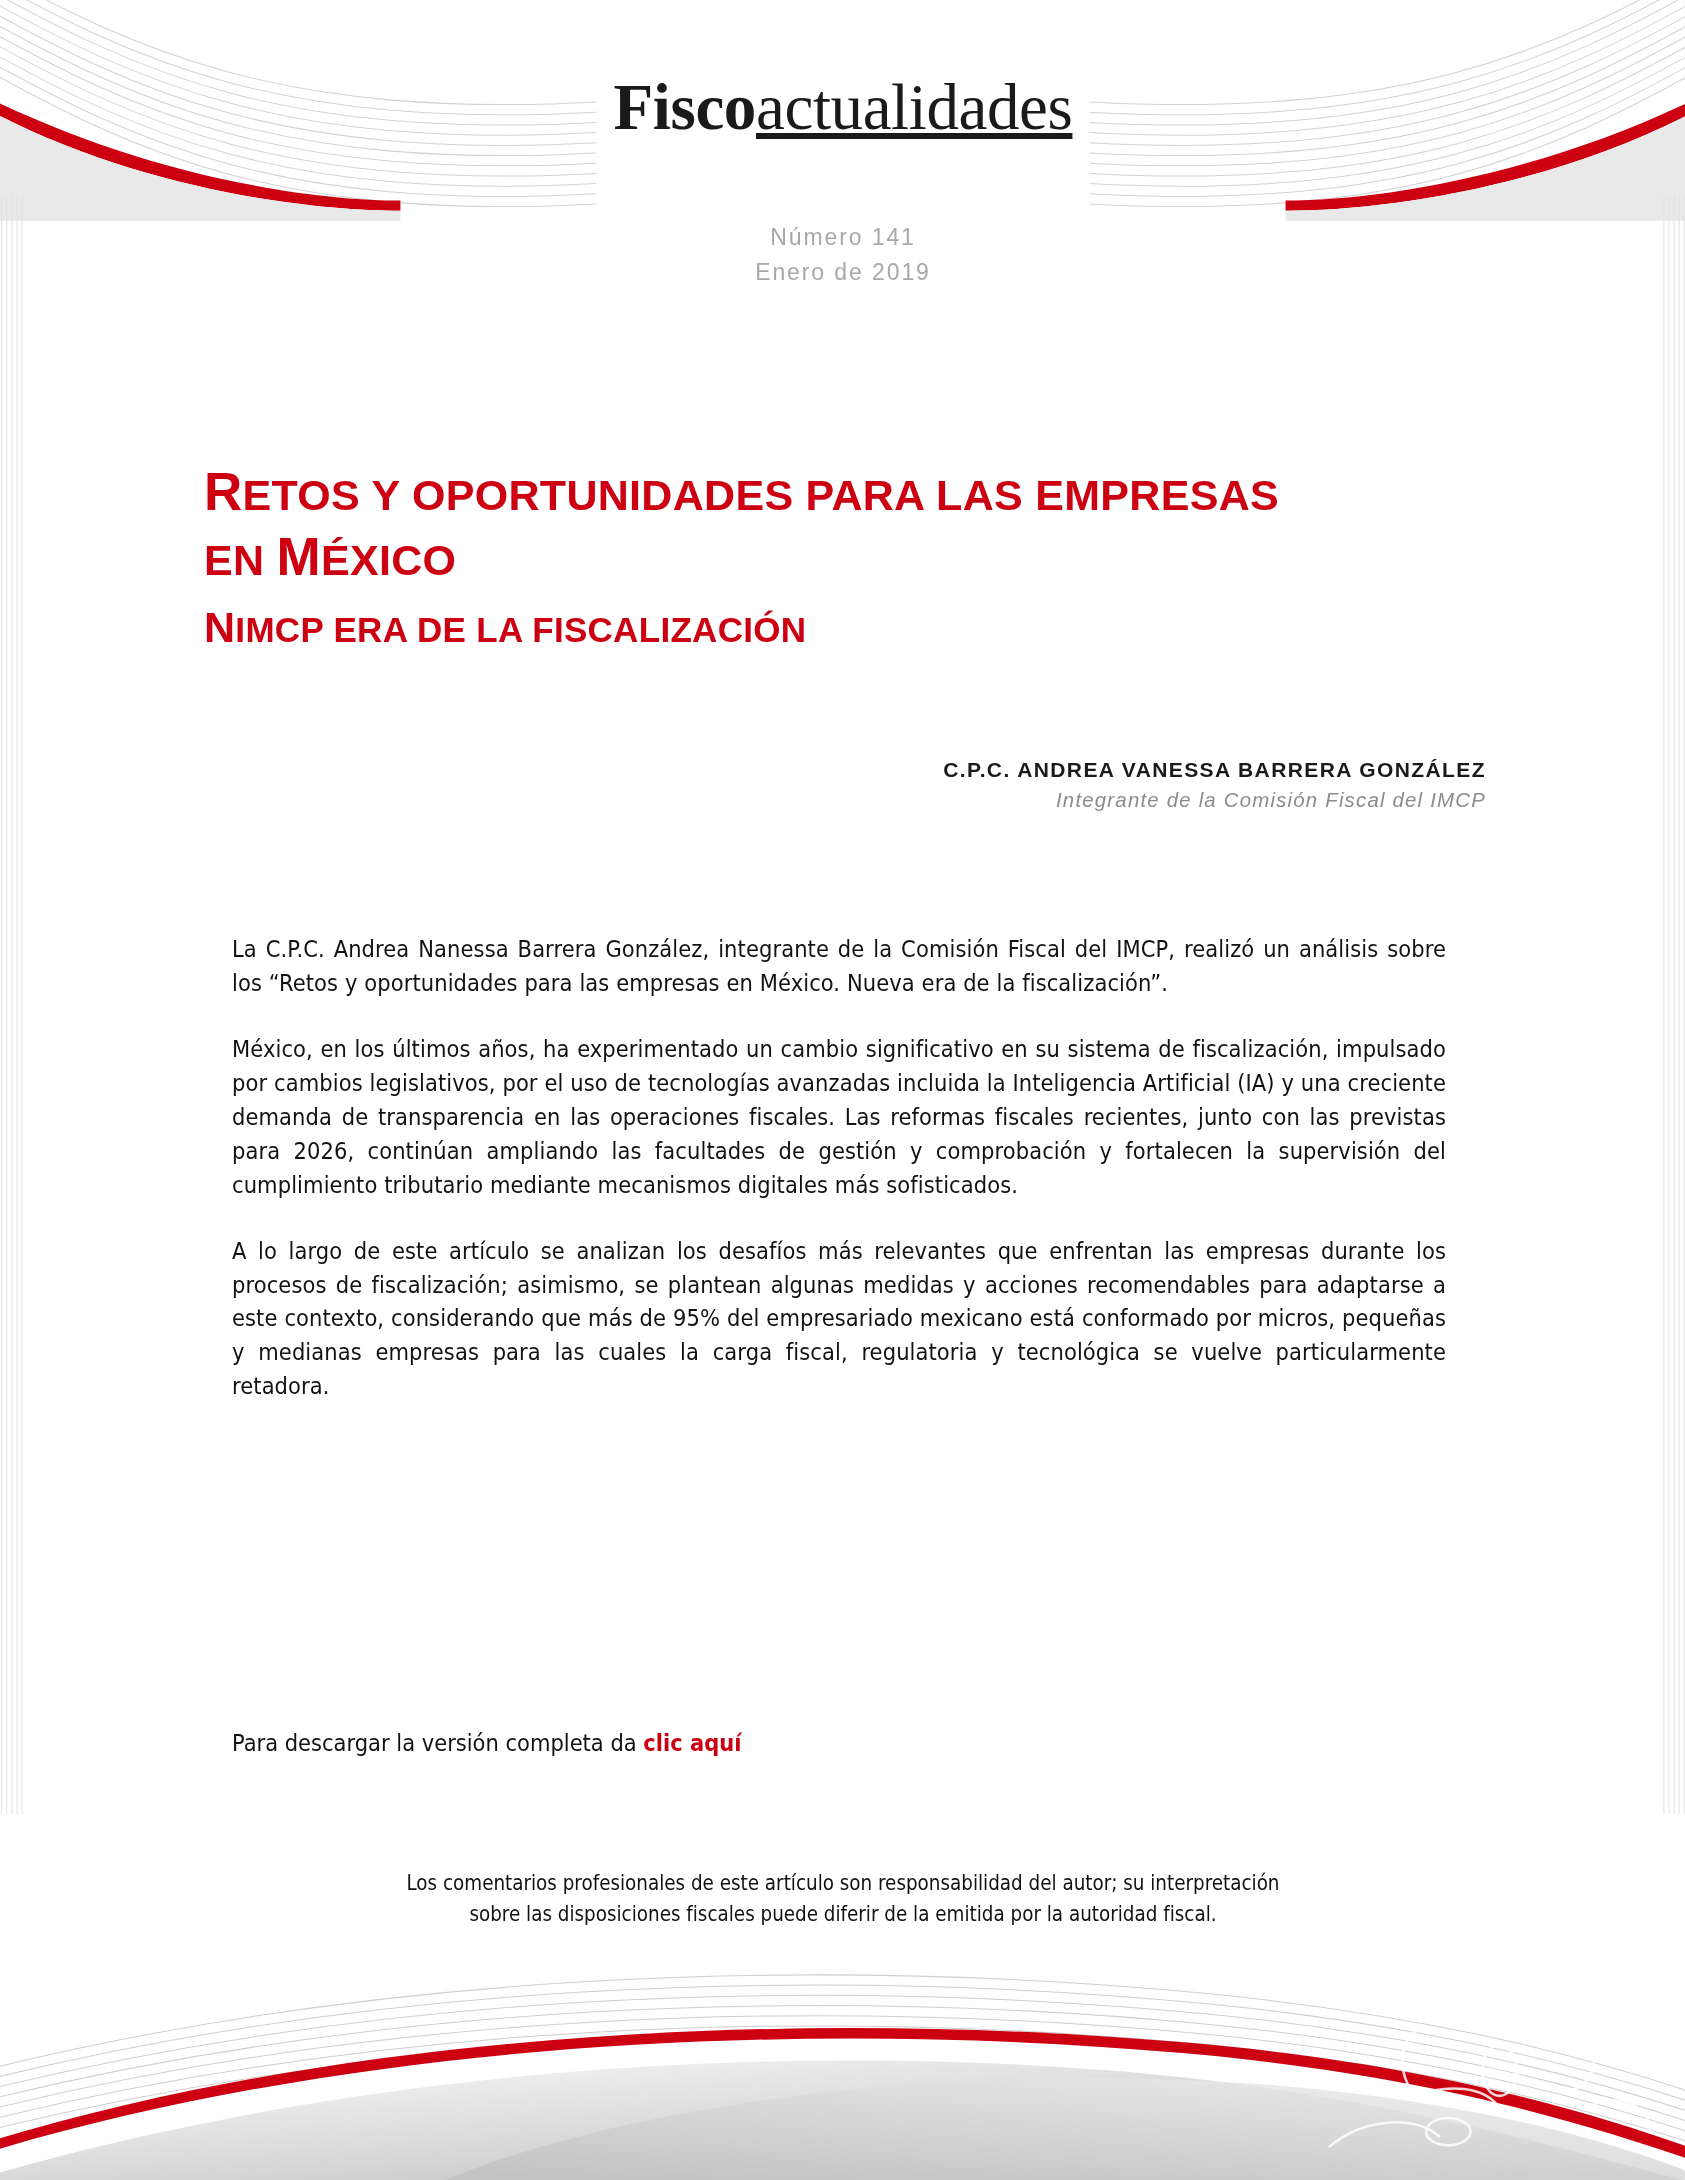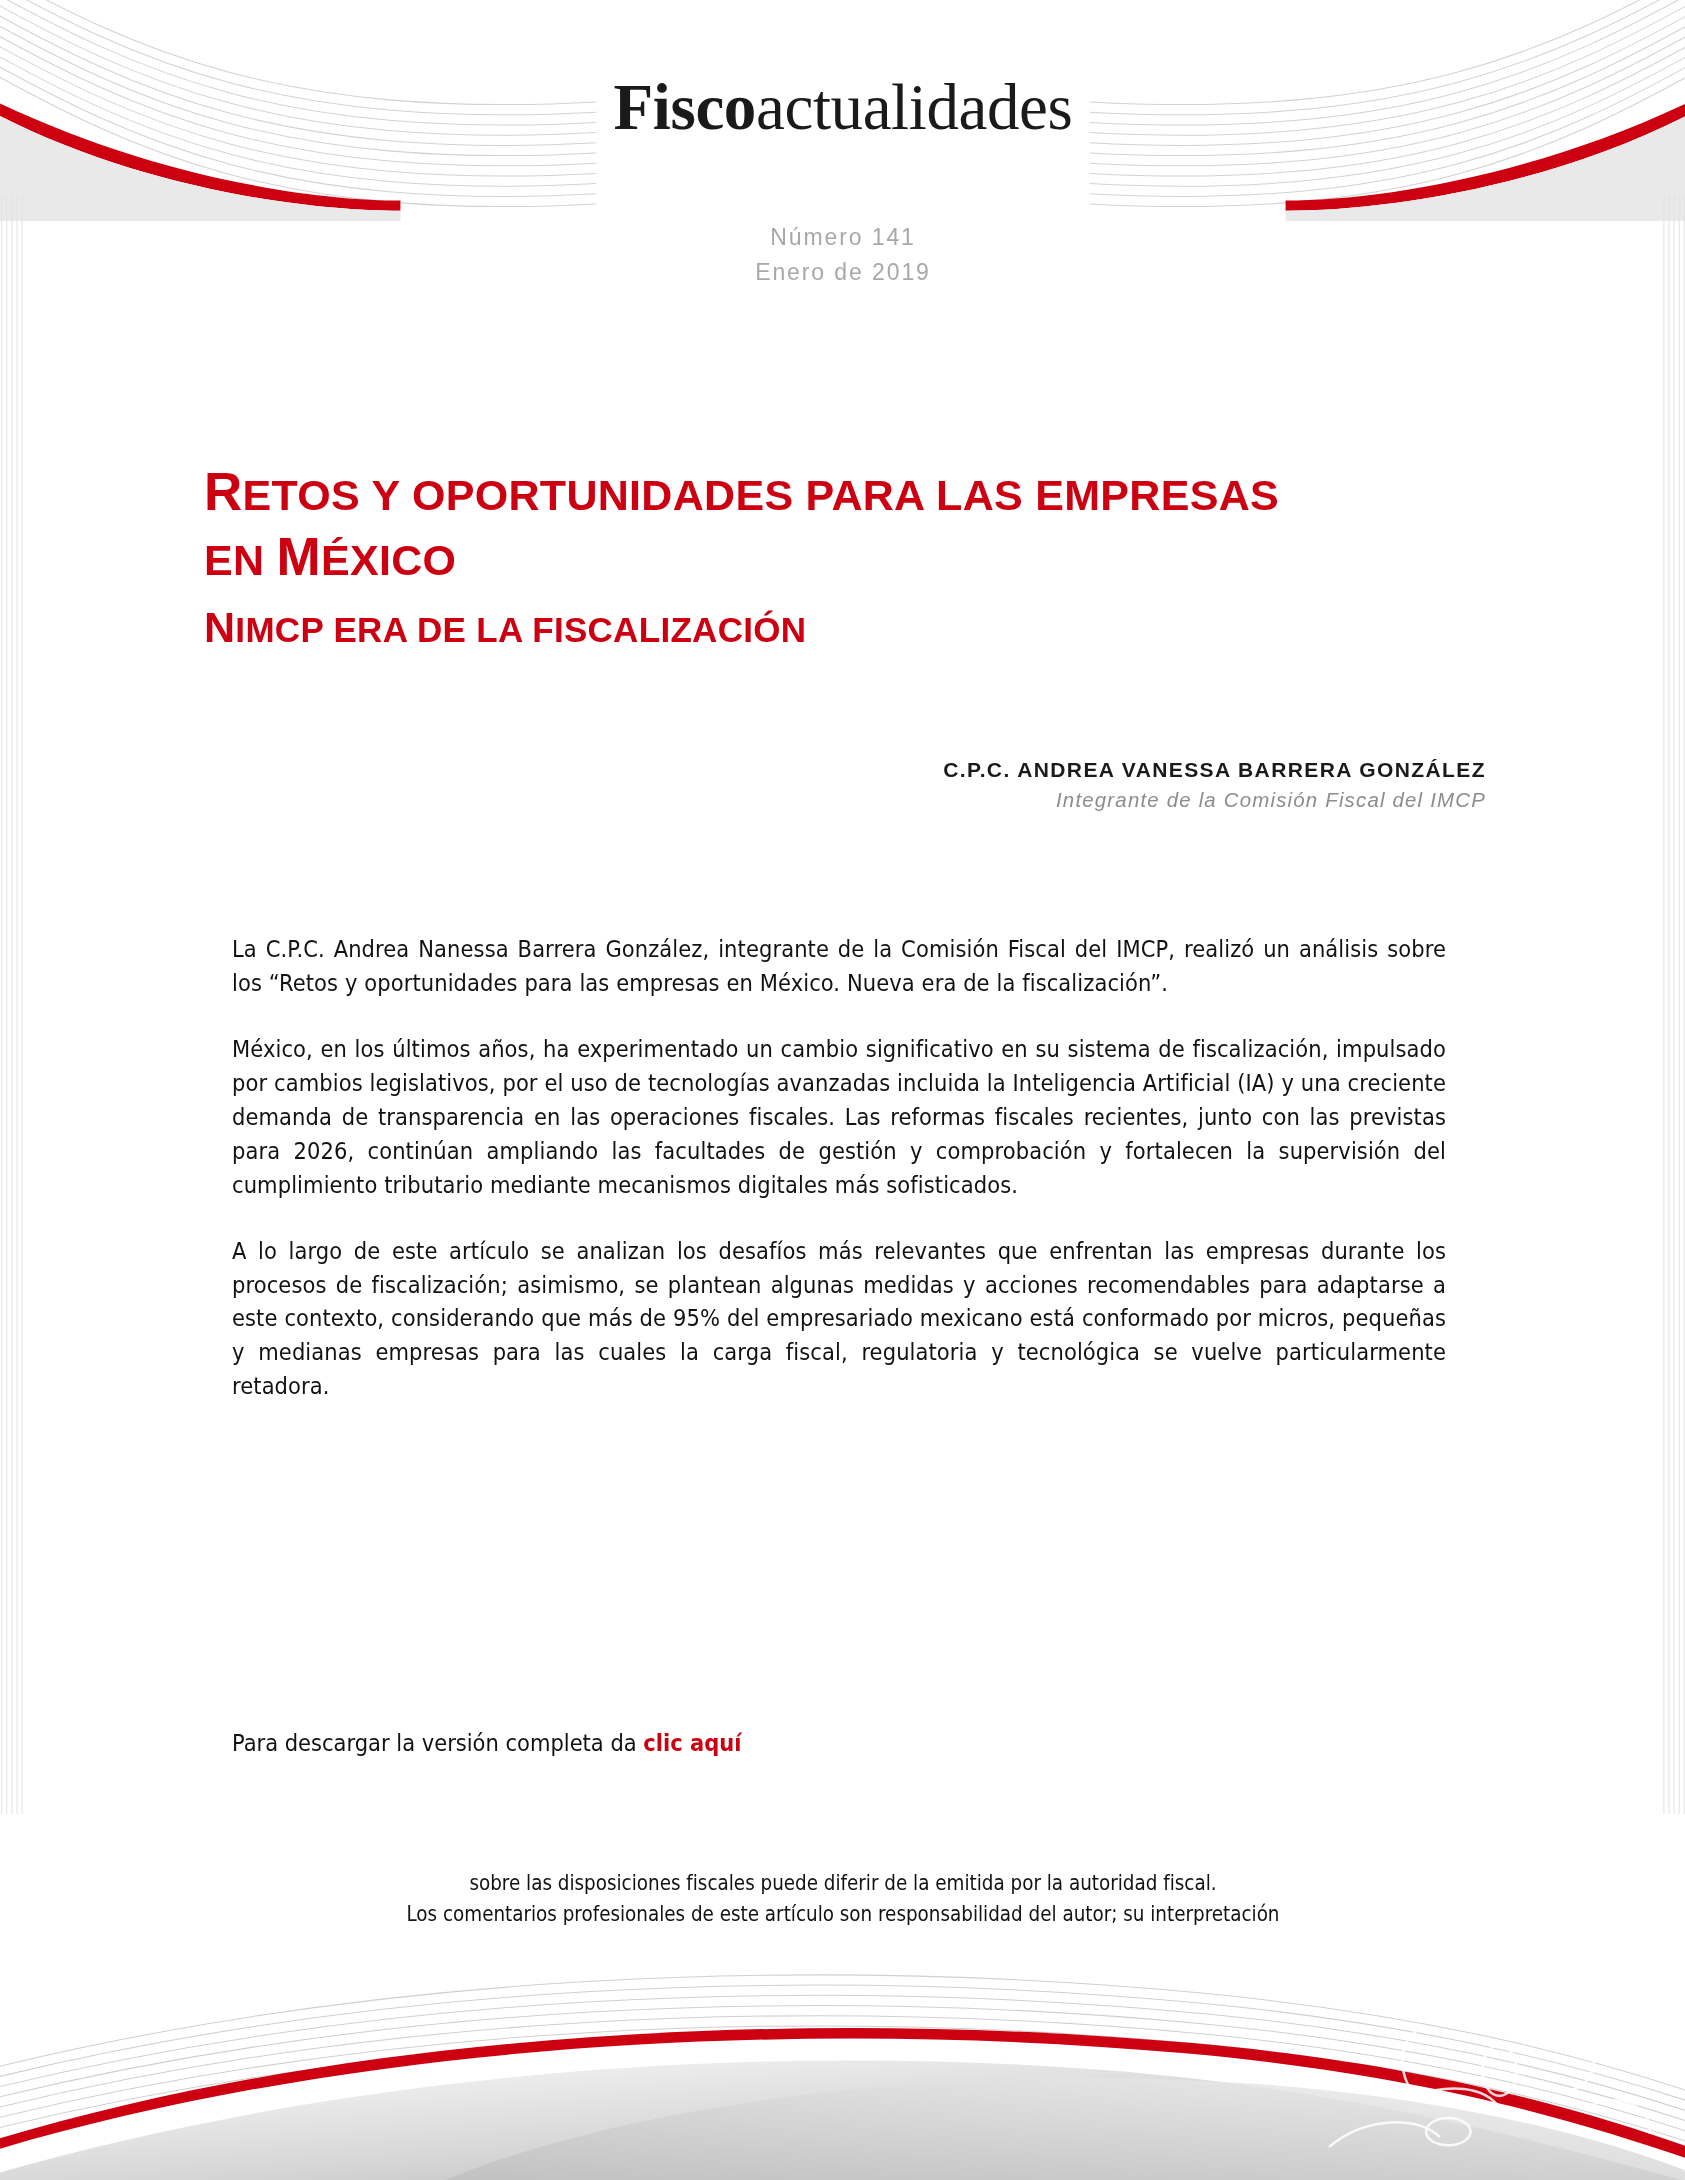--- a/index.html
+++ b/index.html
@@ -59,21 +59,21 @@
     left: 0;
     width: 1686px;
     text-align: center;
     font-family: "Liberation Serif", serif;
     font-size: 65px;
     line-height: 1;
     color: #1a1a1a;
     letter-spacing: -0.4px;
   }
   .masthead .m-bold { font-weight: bold; }
-  .masthead .m-light { font-weight: normal; }
+  .masthead .m-light { font-weight: normal; text-decoration: underline; }
 
   .issue-block {
     position: absolute;
     top: 220px;
     left: 0;
     width: 1686px;
     text-align: center;
     color: #a8a8a8;
     font-size: 23px;
     letter-spacing: 1.9px;
@@ -272,22 +272,22 @@
     <p>La C.P.C. Andrea Nanessa Barrera González, integrante de la Comisión Fiscal del IMCP, realizó un análisis sobre los “Retos y oportunidades para las empresas en México. Nueva era de la fiscalización”.</p>
     <p>México, en los últimos años, ha experimentado un cambio significativo en su sistema de fiscalización, impulsado por cambios legislativos, por el uso de tecnologías avanzadas incluida la Inteligencia Artificial (IA) y una creciente demanda de transparencia en las operaciones fiscales. Las reformas fiscales recientes, junto con las previstas para 2026, continúan ampliando las facultades de gestión y comprobación y fortalecen la supervisión del cumplimiento tributario mediante mecanismos digitales más sofisticados.</p>
     <p>A lo largo de este artículo se analizan los desafíos más relevantes que enfrentan las empresas durante los procesos de fiscalización; asimismo, se plantean algunas medidas y acciones recomendables para adaptarse a este contexto, considerando que más de 95% del empresariado mexicano está conformado por micros, pequeñas y medianas empresas para las cuales la carga fiscal, regulatoria y tecnológica se vuelve particularmente retadora.</p>
   </div>
 
   <div class="download-line">
     <span>Para descargar la versión completa da </span><a href="#">clic aquí</a>
   </div>
 
   <div class="disclaimer">
+    <div>Los comentarios profesionales de este artículo son responsabilidad del autor; su interpretación</div>
     <div>sobre las disposiciones fiscales puede diferir de la emitida por la autoridad fiscal.</div>
-    <div>Los comentarios profesionales de este artículo son responsabilidad del autor; su interpretación</div>
   </div>
 
   <svg class="footer-art" viewBox="0 0 1979 430" preserveAspectRatio="none">
     <defs>
       <linearGradient id="fGray" x1="0" y1="0" x2="1" y2="1">
         <stop offset="0%" stop-color="#fbfbfb"></stop>
         <stop offset="55%" stop-color="#d5d5d5"></stop>
         <stop offset="100%" stop-color="#a9a9a9"></stop>
       </linearGradient>
       <linearGradient id="fGray2" x1="0" y1="1" x2="1" y2="0">

